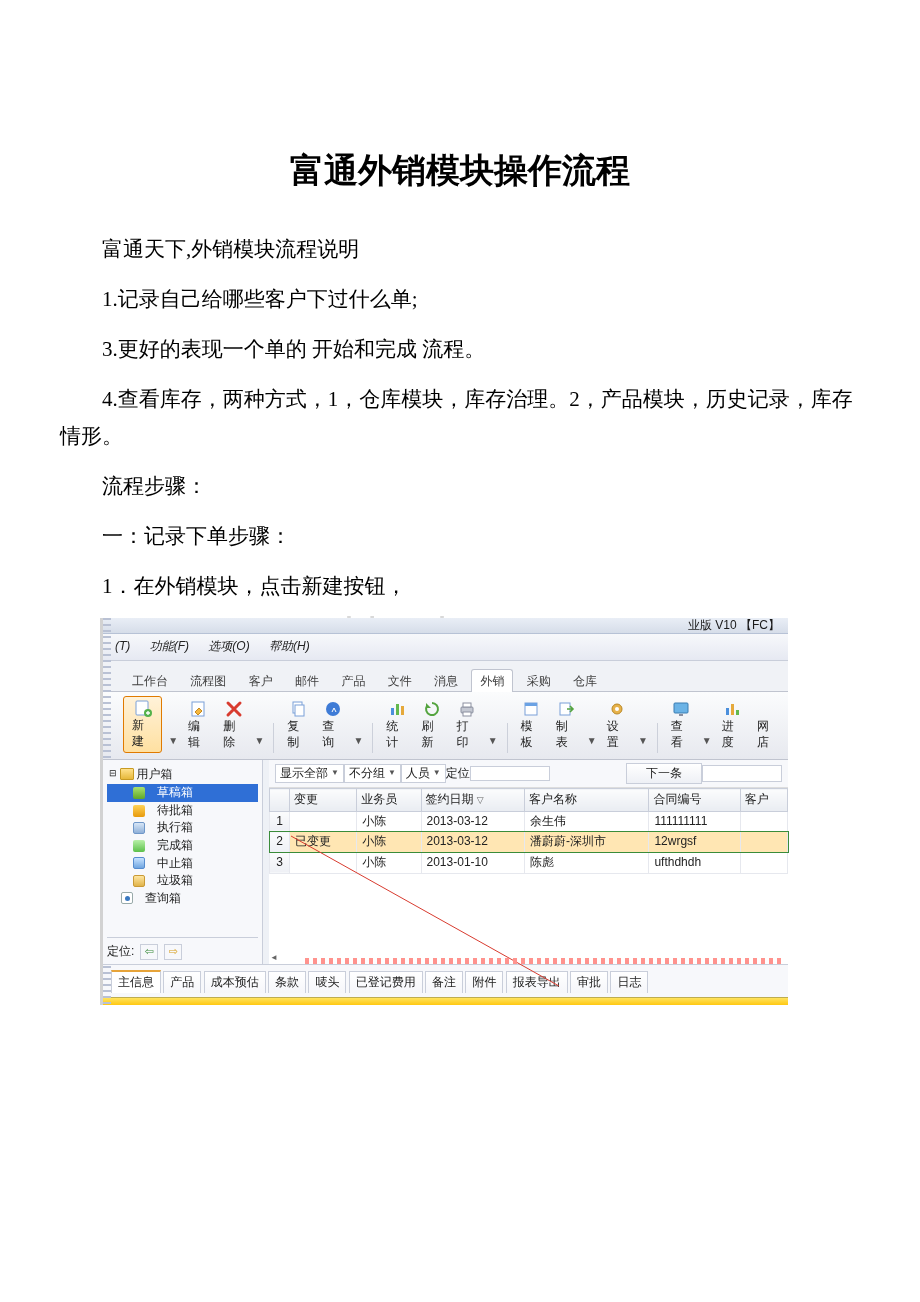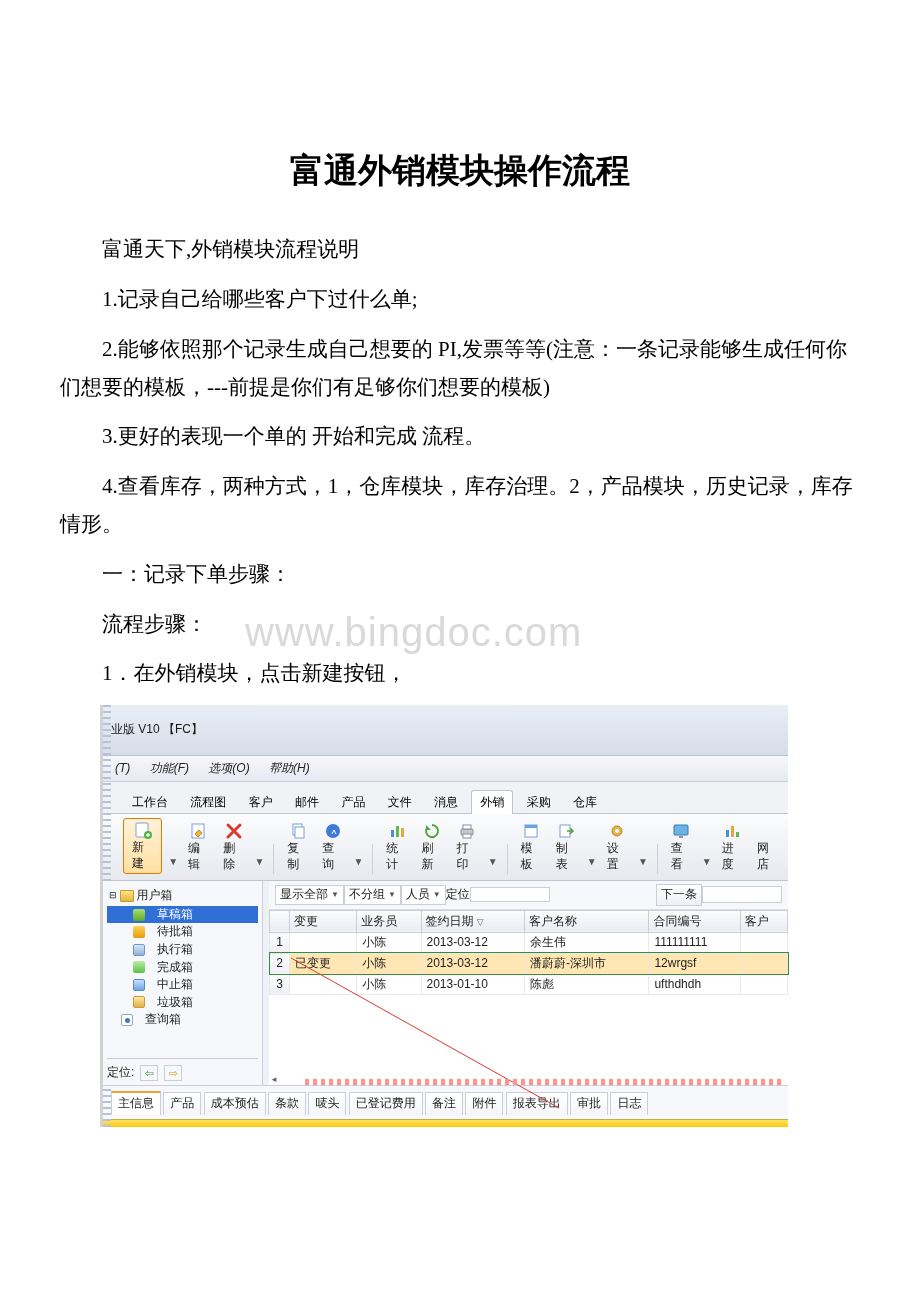--- a/index.html
+++ b/index.html
@@ -43,42 +43,43 @@
     border-left: 3px solid #d2d2d2;
     font-family: "Microsoft YaHei", Tahoma, sans-serif;
     font-size: 12px;
     color: #222;
     background: #f4f4f4;
     line-height: 1.3;
   }
   .titlebar {
     background: linear-gradient(#e9eef6, #d6dde9);
     border-bottom: 1px solid #b7c2d6;
-    padding: 17px 8px;
+    padding: 0 8px;
     font-size: 12px;
     color: #1a1a1a;
+    text-align: right;
   }
   .menubar {
     background: linear-gradient(#f7f8fb, #e6e9f2);
     border-bottom: 1px solid #c9ceda;
     padding: 3px 4px;
     font-style: italic;
   }
   .menubar .mi { padding: 2px 8px; display: inline-block; color: #222; }
   .tabstrip {
     background: #f0f2f6;
     padding: 7px 6px 0 20px;
     border-bottom: 1px solid #c0c4cf;
   }
   .tab {
     display: inline-block;
     padding: 4px 8px 3px;
     margin-right: 1px;
     font-size: 12px;
-    color: #000000;
+    color: #404040;
     border: 1px solid transparent;
     border-bottom: none;
     position: relative;
     top: 1px;
   }
   .tab.active {
     background: #fff;
     border-color: #c0c4cf;
     border-radius: 3px 3px 0 0;
   }
@@ -142,21 +143,21 @@
   .dot.b7::after{content:"";position:absolute;left:3px;top:3px;width:5px;height:5px;border-radius:50%;background:#3a78c0;}
   .tree .node.sel{background:#2f6fd6;color:#fff;}
   .locate{border-top:1px solid #c9ceda;padding-top:6px;margin-top:6px;display:flex;align-items:center;gap:6px;}
   .arrowb{width:18px;height:16px;border:1px solid #c9ceda;font-size:11px;display:flex;align-items:center;justify-content:center;}
   .gutter{width:6px;background:#eef1f6;}
   .main { flex:1; display:flex; flex-direction:column; }
   .filterbar{background:#f7f8fb;border-bottom:1px solid #ddd;padding:3px 6px;display:flex;align-items:center;}
   .combo{padding:1px 4px;border:1px solid #c9ceda;background:#fff;font-size:12px;display:inline-flex;align-items:center;gap:3px;}
   .combo .tri{font-size:8px;color:#555;}
   .spacer{flex:1;}
-  .btnflat{padding:2px 4px;border:1px solid #c9ceda;background:linear-gradient(#fff,#eef0f5);}
+  .btnflat{padding:2px 19px;border:1px solid #c9ceda;background:linear-gradient(#fff,#eef0f5);}
   .grid{flex:1;position:relative;}
   table.data{border-collapse:collapse;width:100%;font-size:12px;}
   table.data th{background:linear-gradient(#fbfcfd,#e9ecf2);border:1px solid #c9ceda;padding:3px 4px;font-weight:normal;text-align:left;color:#222;}
   table.data td{border:1px solid #e6e8ee;padding:2px 5px;}
   .rownum{width:20px;background:linear-gradient(#fbfcfd,#eef0f5);border:1px solid #c9ceda;text-align:center;}
   .sel-row{background:#ffe6b3;}
   .emph-row{outline:1px solid #3a8c3a;}
   .tristack{position:absolute;left:1px;bottom:0;font-size:8px;color:#666;}
   .diagline{position:absolute;pointer-events:none;}
   .bot-dot{
@@ -173,25 +174,24 @@
 </head>
 <body>
 
 <div class="page">
   <div class="watermark">www.bingdoc.com</div>
   <div class="content-layer">
     <h1 class="doc-title">富通外销模块操作流程</h1>
 
     <p class="para">富通天下,外销模块流程说明</p>
     <p class="para">1.记录自己给哪些客户下过什么单;</p>
-    <p class="para">2.能够依照那个记录生成自己想要的 PI,发票等等(注意：一条记录能够生成任何你们想要的模板，---前提是你们有足够你们想要的模板)</p>
     <p class="para">3.更好的表现一个单的 开始和完成 流程。</p>
     <p class="para">4.查看库存，两种方式，1，仓库模块，库存治理。2，产品模块，历史记录，库存情形。</p>
+    <p class="para">流程步骤：</p>
     <p class="para">一：记录下单步骤：</p>
-    <p class="para">流程步骤：</p>
     <p class="para">1．在外销模块，点击新建按钮，</p>
 
     <div class="app">
       <div class="dottedV"></div>
       <div class="titlebar">业版 V10 【FC】</div>
 
       <div class="menubar">
         <span class="mi">(T)</span>
         <span class="mi">功能(F)</span>
         <span class="mi">选项(O)</span>

